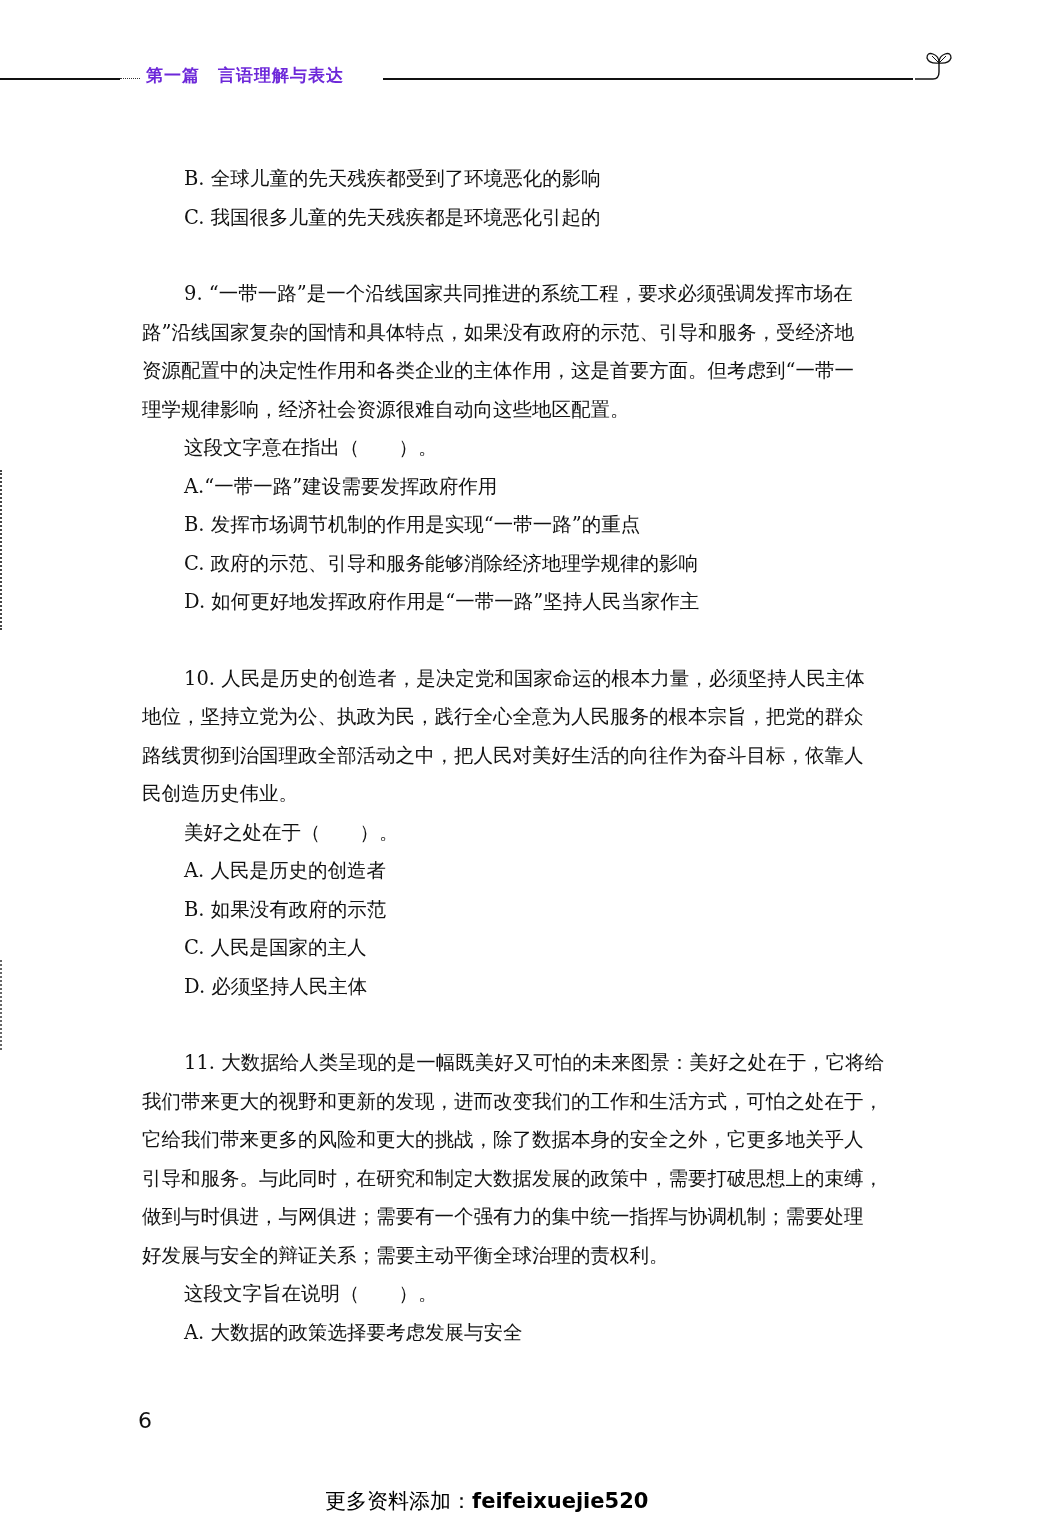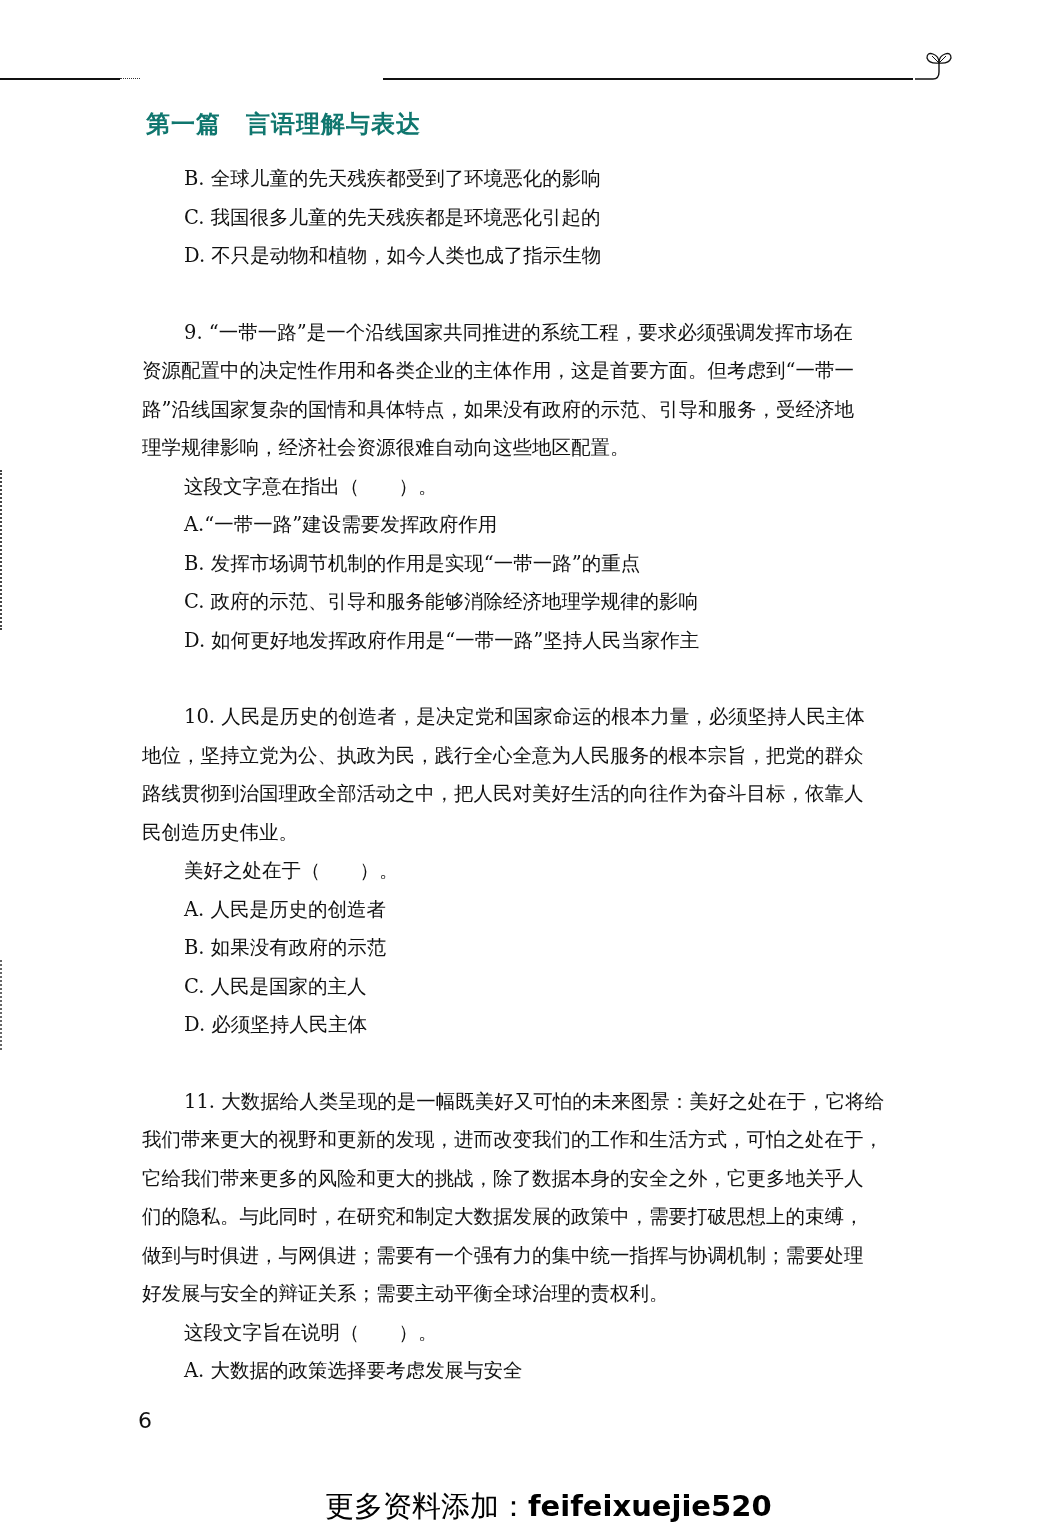--- a/index.html
+++ b/index.html
@@ -37,26 +37,25 @@
       top: 28px;
       width: 20px;
       height: 0;
       border-top: 1.5px dotted #333;
     }
     .header-title {
       position: absolute;
       left: 146px;
       top: 14px;
       font-family: "DejaVu Sans", "Liberation Sans", sans-serif;
-      font-size: 24px;
+      font-size: 17px;
       font-weight: bold;
       letter-spacing: 1px;
-      color: #0f766e;
+      color: #6d28d9;
       white-space: pre;
-      margin-top: 44px;
     }
     .header-line-right {
       position: absolute;
       left: 383px;
       top: 28px;
       width: 530px;
       height: 1.5px;
       background: #111;
     }
     .sprout-icon {
@@ -91,21 +90,21 @@
       left: 138px;
       top: 1408px;
       font-family: "DejaVu Sans", "Liberation Sans", sans-serif;
       font-size: 22px;
       color: #111;
     }
     .watermark {
       position: absolute;
       left: 325px;
       top: 1487px;
-      font-size: 29px;
+      font-size: 21px;
       color: #000;
       white-space: nowrap;
     }
     .watermark .wm-cn {
       font-family: "DejaVu Serif", "Liberation Serif", serif;
     }
     .watermark .wm-id {
       font-family: "DejaVu Sans", "Liberation Sans", sans-serif;
       font-weight: bold;
     }
@@ -143,29 +142,28 @@
 </div>
 
 <div class="margin-specks"></div>
 <div class="margin-specks-2"></div>
 
 <div class="content">
 
   <div>
     <div class="line indent">B. 全球儿童的先天残疾都受到了环境恶化的影响</div>
     <div class="line indent">C. 我国很多儿童的先天残疾都是环境恶化引起的</div>
-    <div class="line indent">D. 不只是动物和植物，如今人类也成了指示生物</div>
   </div>
 
   <div class="gap"></div>
 
   <div>
     <div class="line indent">9. “一带一路”是一个沿线国家共同推进的系统工程，要求必须强调发挥市场在</div>
+    <div class="line">路”沿线国家复杂的国情和具体特点，如果没有政府的示范、引导和服务，受经济地</div>
     <div class="line">资源配置中的决定性作用和各类企业的主体作用，这是首要方面。但考虑到“一带一</div>
-    <div class="line">路”沿线国家复杂的国情和具体特点，如果没有政府的示范、引导和服务，受经济地</div>
     <div class="line">理学规律影响，经济社会资源很难自动向这些地区配置。</div>
     <div class="line indent">这段文字意在指出（　　）。</div>
     <div class="line indent">A.“一带一路”建设需要发挥政府作用</div>
     <div class="line indent">B. 发挥市场调节机制的作用是实现“一带一路”的重点</div>
     <div class="line indent">C. 政府的示范、引导和服务能够消除经济地理学规律的影响</div>
     <div class="line indent">D. 如何更好地发挥政府作用是“一带一路”坚持人民当家作主</div>
   </div>
 
   <div class="gap"></div>
 
@@ -180,21 +178,21 @@
     <div class="line indent">C. 人民是国家的主人</div>
     <div class="line indent">D. 必须坚持人民主体</div>
   </div>
 
   <div class="gap"></div>
 
   <div>
     <div class="line indent">11. 大数据给人类呈现的是一幅既美好又可怕的未来图景：美好之处在于，它将给</div>
     <div class="line">我们带来更大的视野和更新的发现，进而改变我们的工作和生活方式，可怕之处在于，</div>
     <div class="line">它给我们带来更多的风险和更大的挑战，除了数据本身的安全之外，它更多地关乎人</div>
-    <div class="line">们的隐私。与此同时，在研究和制定大数据发展的政策中，需要打破思想上的束缚，</div>
+    <div class="line">引导和服务。与此同时，在研究和制定大数据发展的政策中，需要打破思想上的束缚，</div>
     <div class="line">做到与时俱进，与网俱进；需要有一个强有力的集中统一指挥与协调机制；需要处理</div>
     <div class="line">好发展与安全的辩证关系；需要主动平衡全球治理的责权利。</div>
     <div class="line indent">这段文字旨在说明（　　）。</div>
     <div class="line indent">A. 大数据的政策选择要考虑发展与安全</div>
   </div>
 
 </div>
 
 <div class="page-number">6</div>
 

